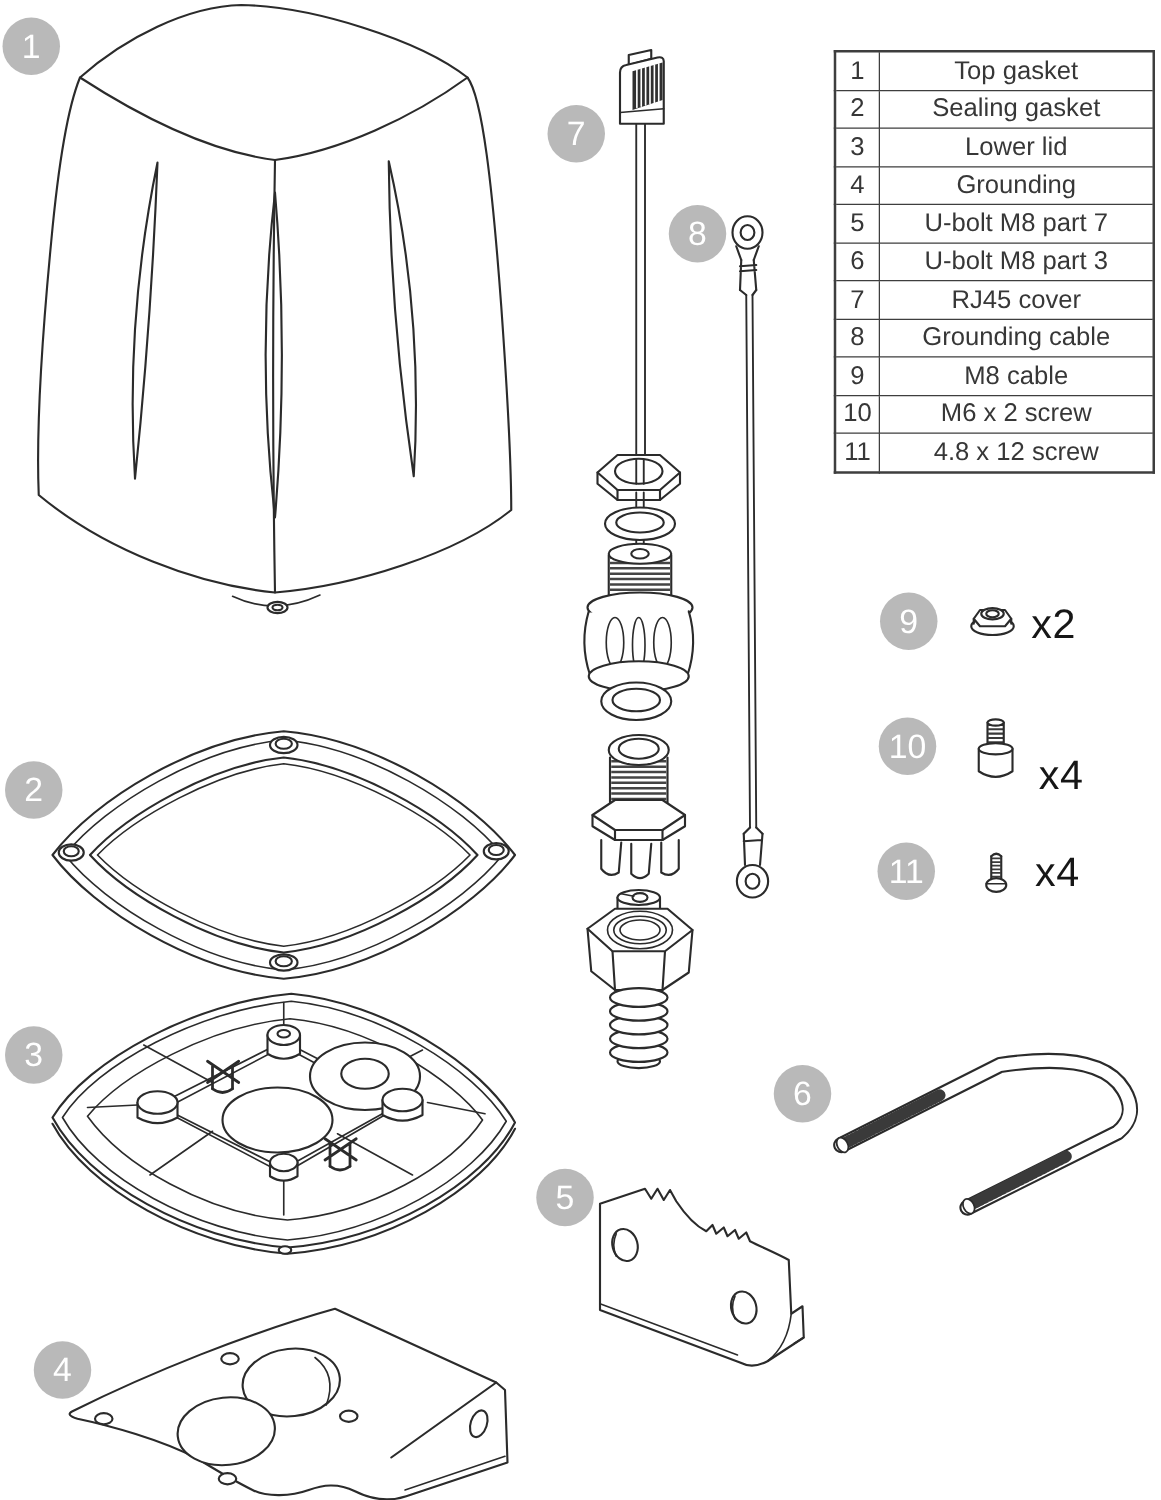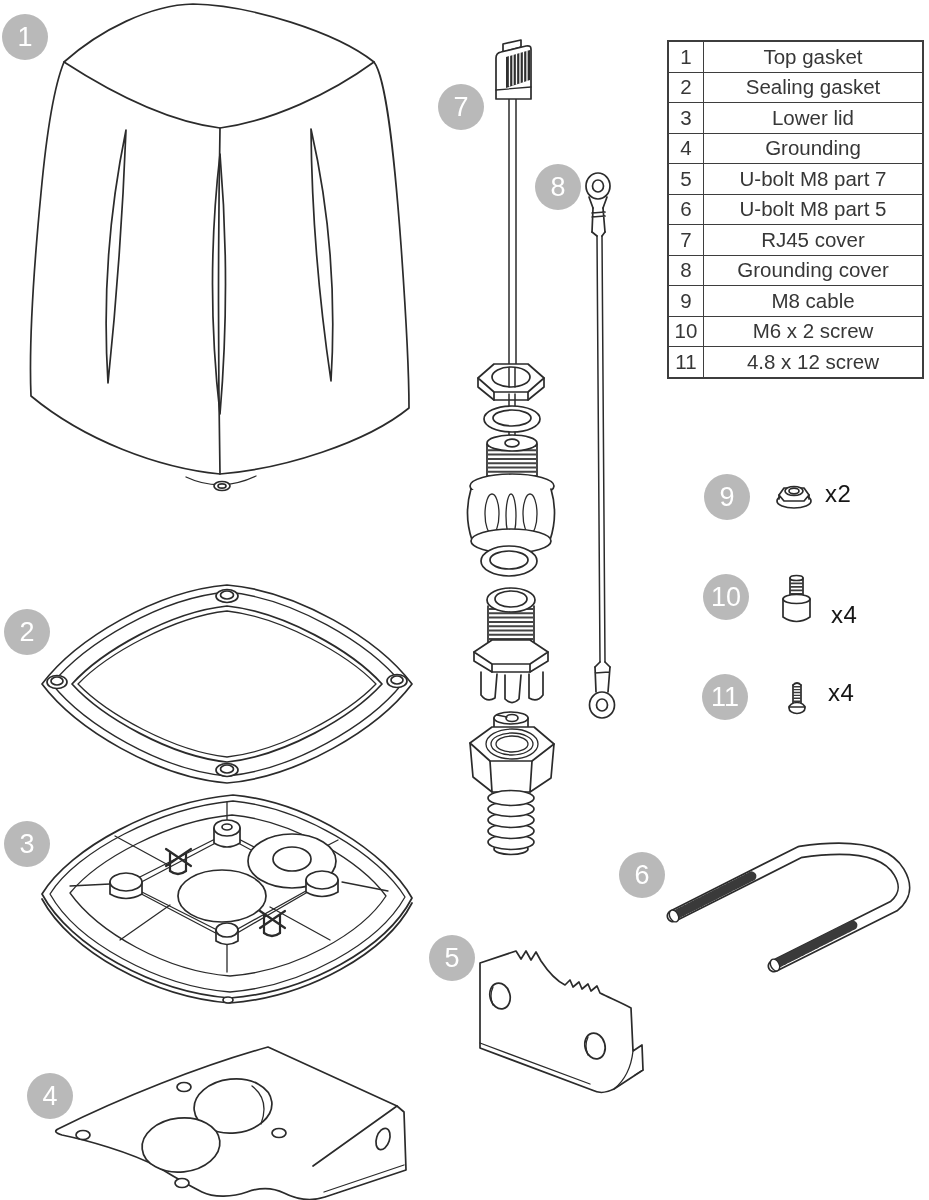--- a/index.html
+++ b/index.html
@@ -8,21 +8,21 @@
     font-family:"Liberation Sans",sans-serif;
   }
   .artwork{position:absolute;left:0;top:0;}
   .callout{
     position:absolute;width:46px;height:46px;border-radius:50%;
     background:#b9b9b9;color:#ffffff;
     display:flex;align-items:center;justify-content:center;
     font-size:27px;font-weight:500;line-height:1;user-select:none;
   }
   .qty{
-    position:absolute;font-size:24px;font-weight:500;color:#161616;letter-spacing:.5px;
+    position:absolute;font-size:33px;font-weight:500;color:#161616;letter-spacing:.5px;
   }
   table.parts{
     position:absolute;left:667px;top:40px;width:257px;
     border-collapse:collapse;table-layout:fixed;
     border:2px solid #3e3e3e;background:#fff;
   }
   table.parts td{
     border:1.6px solid #3e3e3e;height:29.5px;padding:0 2px;
     text-align:center;vertical-align:middle;
     font-size:20.5px;color:#373737;white-space:nowrap;overflow:hidden;
@@ -289,29 +289,29 @@
       <tr>
           <td class="num">4</td>
           <td>Grounding</td>
         </tr>
       <tr>
           <td class="num">5</td>
           <td>U-bolt M8 part 7</td>
         </tr>
       <tr>
           <td class="num">6</td>
-          <td>U-bolt M8 part 5</td>
+          <td>U-bolt M8 part 3</td>
         </tr>
       <tr>
           <td class="num">7</td>
           <td>RJ45 cover</td>
         </tr>
       <tr>
           <td class="num">8</td>
-          <td>Grounding cover</td>
+          <td>Grounding cable</td>
         </tr>
       <tr>
           <td class="num">9</td>
           <td>M8 cable</td>
         </tr>
       <tr>
           <td class="num">10</td>
           <td>M6 x 2 screw</td>
         </tr>
       <tr>

